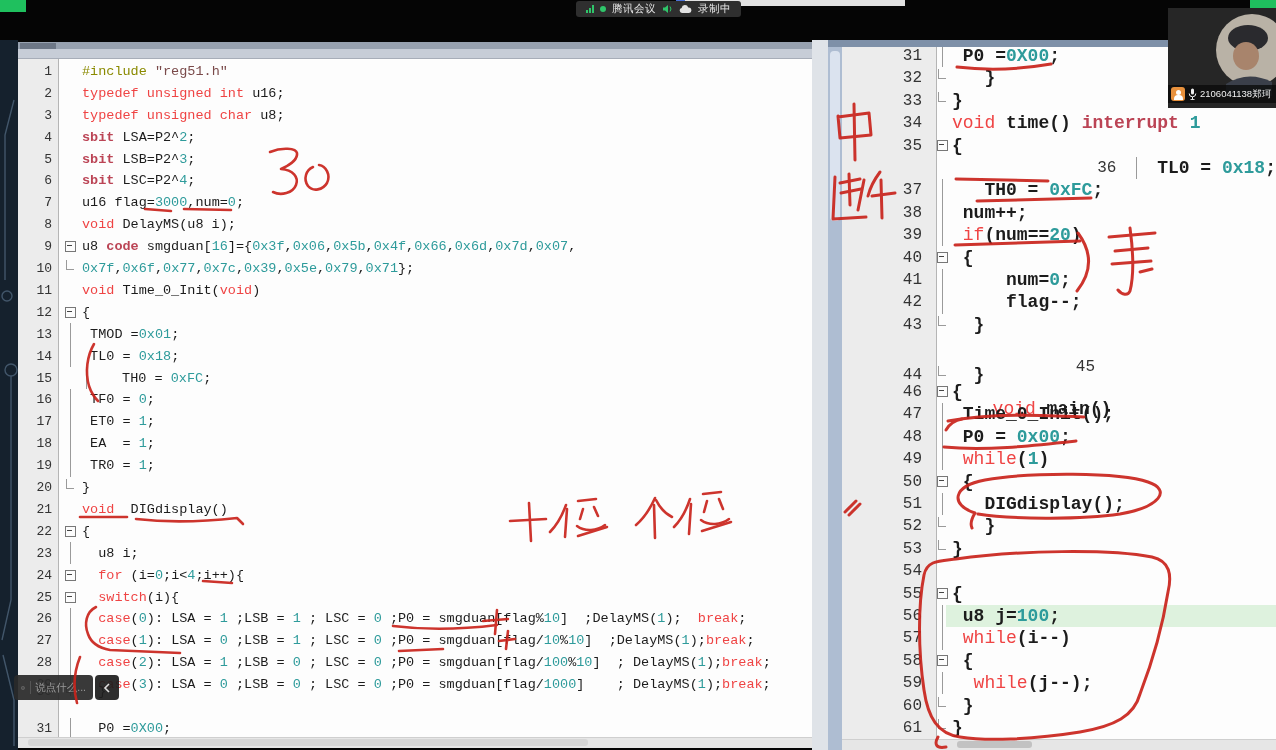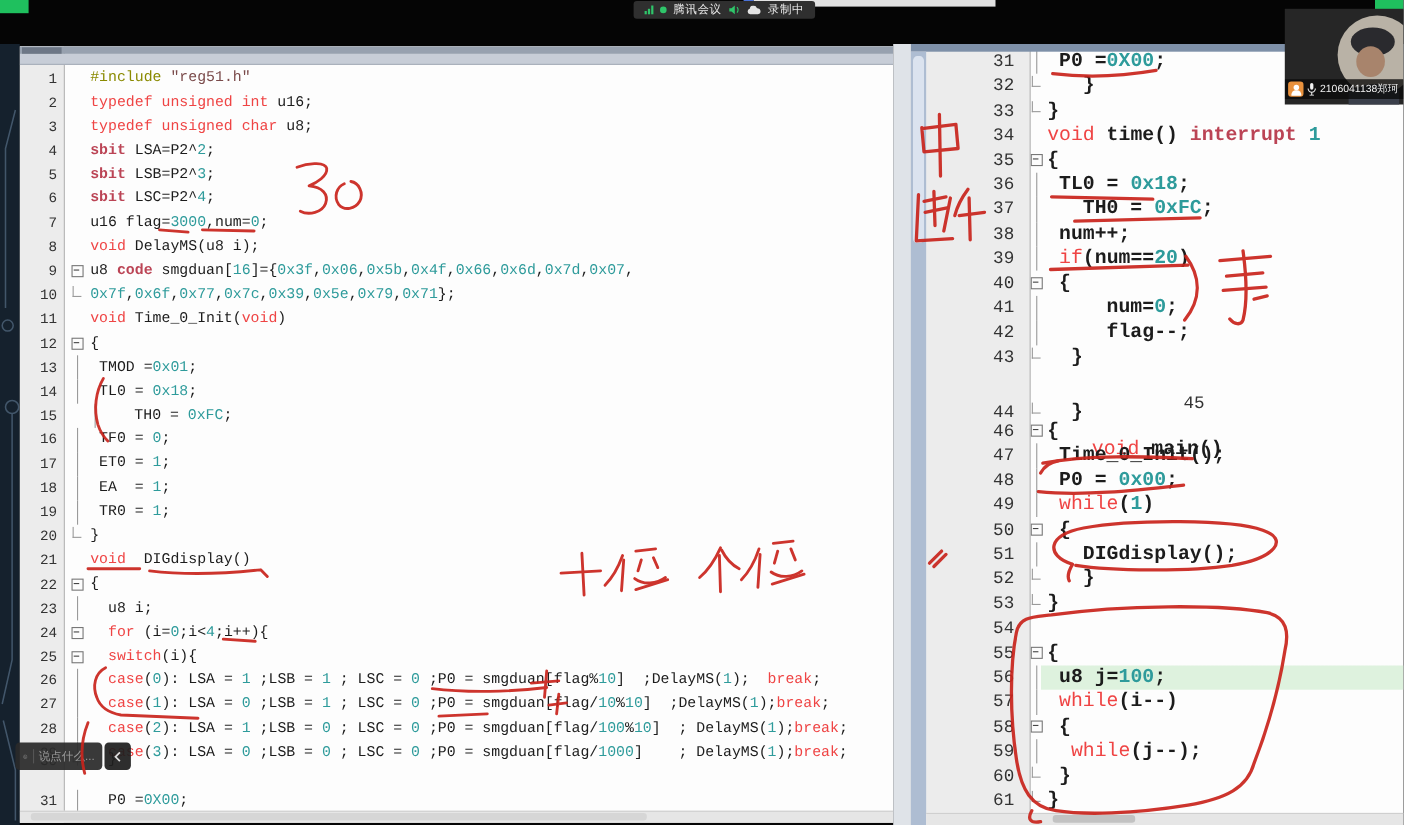--- a/index.html
+++ b/index.html
@@ -59,21 +59,21 @@
 
   .f-b{width:9px;height:9px;border:1px solid #777;background:#fcfcfc;position:relative;}
   .f-b::after{content:"";position:absolute;left:1px;top:3px;width:5px;height:1px;background:#444;}
   .f-v{width:1px;height:100%;background:#9a9a9a;}
   .f-e{width:7px;height:9px;border-left:1px solid #9a9a9a;border-bottom:1px solid #9a9a9a;margin-bottom:8px;}
 
   
   .divider{position:absolute;left:812px;top:40px;width:16px;height:710px;background:#dfe3e8;border-right:2px solid #9aa6b6;}
 
   
-  .webcam{position:absolute;left:1168px;top:8px;width:108px;height:87px;background:#262626;overflow:hidden;}
+  .webcam{position:absolute;left:1168px;top:8px;width:108px;height:100px;background:#262626;overflow:hidden;}
   .namebar{position:absolute;left:0;bottom:5px;width:100%;height:18px;background:rgba(10,10,10,.78);
       display:flex;align-items:center;gap:3px;padding:0 3px;box-sizing:border-box;}
   .person-ic{width:14px;height:14px;border-radius:3px;background:#e8913d;flex:none;position:relative;}
   .person-ic::before{content:"";position:absolute;left:4.5px;top:2.5px;width:5px;height:5px;border-radius:50%;background:#fff;}
   .person-ic::after{content:"";position:absolute;left:2.5px;top:8px;width:9px;height:5px;border-radius:4px 4px 0 0;background:#fff;}
   .cam-name{color:#f0f0f0;font-size:9.5px;white-space:nowrap;}
 
   
   .chat-pill{position:absolute;left:14px;top:675px;width:79px;height:25px;background:rgba(42,42,42,.93);
       border-radius:4px;display:flex;align-items:center;gap:5px;padding:0 7px;box-sizing:border-box;}
@@ -170,21 +170,21 @@
 <div class="divider"></div>
 
 <div class="panel" id="right-editor">
   <div class="gutterbg"></div>
   <div class="rows">
       <div class="code-row" style="top: 4.8px;"><span class="num">31</span><span class="fold"><span class="f-v"></span></span><span class="code"><span class="c-p"> P0 =</span><span class="c-n">0X00</span><span class="c-p">;</span></span></div>
       <div class="code-row" style="top: 27.2px;"><span class="num">32</span><span class="fold"><span class="f-e"></span></span><span class="code"><span class="c-p">   }</span></span></div>
       <div class="code-row" style="top: 49.6px;"><span class="num">33</span><span class="fold"><span class="f-e"></span></span><span class="code"><span class="c-p">}</span></span></div>
       <div class="code-row" style="top: 72px;"><span class="num">34</span><span class="fold"></span><span class="code"><span class="c-k">void</span><span class="c-p"> time() </span><span class="c-k2">interrupt</span><span class="c-p"> </span><span class="c-n">1</span></span></div>
       <div class="code-row" style="top: 94.4px;"><span class="num">35</span><span class="fold"><span class="f-b"></span></span><span class="code"><span class="c-p">{</span></span></div>
-      <div class="code-row" style="top: 116.8px;"><span class="num">36</span><span class="fold"><span class="f-v"></span></span><span class="code"><span class="c-p"> TL0 = </span><span class="c-n">0x18</span><span class="c-p">;</span></span></div>
+      <div class="code-row" style="top: 116.8px; justify-content: flex-end;"><span class="num">36</span><span class="fold"><span class="f-v"></span></span><span class="code"><span class="c-p"> TL0 = </span><span class="c-n">0x18</span><span class="c-p">;</span></span></div>
       <div class="code-row" style="top: 139.2px;"><span class="num">37</span><span class="fold"><span class="f-v"></span></span><span class="code"><span class="c-p">   TH0 = </span><span class="c-n">0xFC</span><span class="c-p">;</span></span></div>
       <div class="code-row" style="top: 161.6px;"><span class="num">38</span><span class="fold"><span class="f-v"></span></span><span class="code"><span class="c-p"> num++;</span></span></div>
       <div class="code-row" style="top: 184px;"><span class="num">39</span><span class="fold"><span class="f-v"></span></span><span class="code"><span class="c-p"> </span><span class="c-k">if</span><span class="c-p">(num==</span><span class="c-n">20</span><span class="c-p">)</span></span></div>
       <div class="code-row" style="top: 206.4px;"><span class="num">40</span><span class="fold"><span class="f-b"></span></span><span class="code"><span class="c-p"> {</span></span></div>
       <div class="code-row" style="top: 228.8px;"><span class="num">41</span><span class="fold"><span class="f-v"></span></span><span class="code"><span class="c-p">     num=</span><span class="c-n">0</span><span class="c-p">;</span></span></div>
       <div class="code-row" style="top: 251.2px;"><span class="num">42</span><span class="fold"><span class="f-v"></span></span><span class="code"><span class="c-p">     flag--;</span></span></div>
       <div class="code-row" style="top: 273.6px;"><span class="num">43</span><span class="fold"><span class="f-e"></span></span><span class="code"><span class="c-p">  }</span></span></div>
       <div class="code-row" style="top: 296px; margin-top: 28px;"><span class="num">44</span><span class="fold"><span class="f-e"></span></span><span class="code"><span class="c-p">  }</span></span></div>
       <div class="code-row" style="top: 318.4px; flex-direction: column;"><span class="num">45</span><span class="fold"></span><span class="code"><span class="c-k">void</span><span class="c-p"> main()</span></span></div>
       <div class="code-row" style="top: 340.8px;"><span class="num">46</span><span class="fold"><span class="f-b"></span></span><span class="code"><span class="c-p">{</span></span></div>

